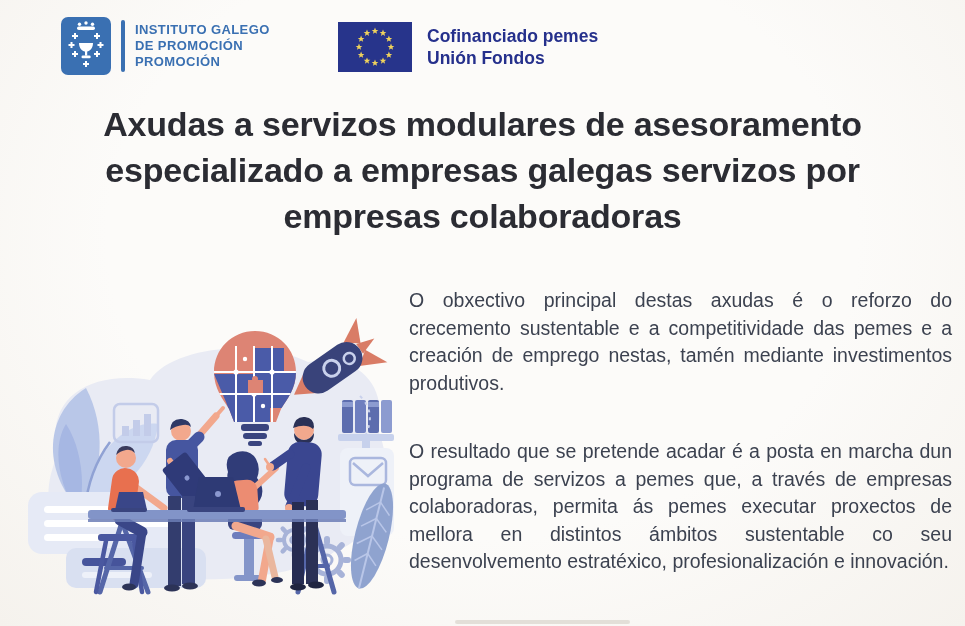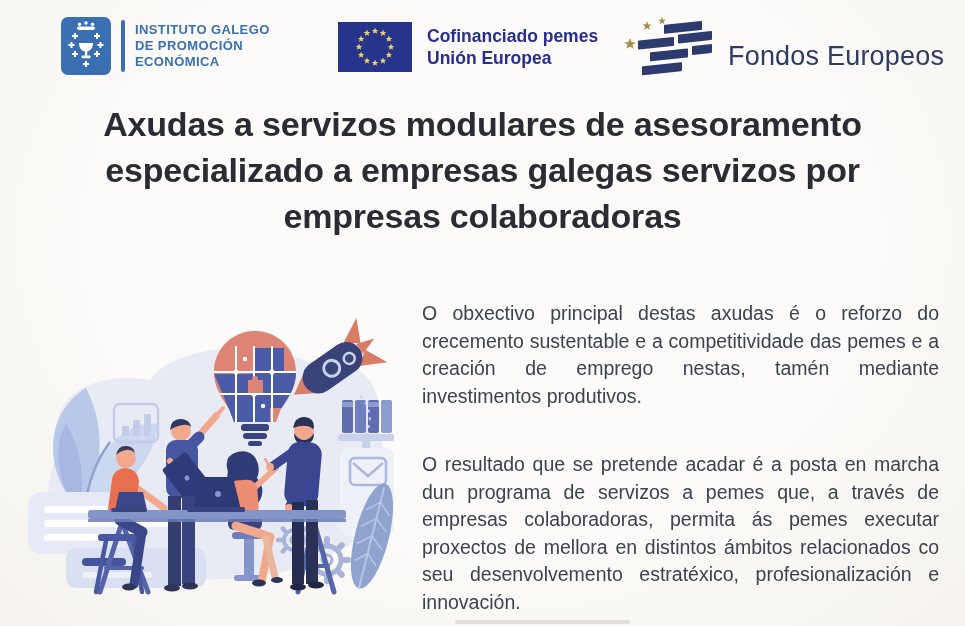--- a/index.html
+++ b/index.html
@@ -23,21 +23,21 @@
     color:#2b2c33; line-height:46px; letter-spacing:-.2px;
   }
   .title .t-line{display:block;}
   
   .illustration{position:absolute; left:22px; top:296px; width:375px; height:302px;}
   .content{
     position:absolute; left:405px; top:283px; width:551px;
     color:#3c4250; font-size:19.5px; line-height:27.5px;
     text-align:justify; text-align-last:left;
   }
-  .content p{margin:17px;}
+  .content p{margin:4px;}
   .content p + p{margin-top:41px;}
   .bottom-divider{
     position:absolute; left:455px; top:620px; width:175px; height:4px;
     background:#ddd8d1; border-radius:2px; opacity:.8;
   }
 </style>
 </head>
 <body>
 
 <div class="page">
@@ -61,21 +61,21 @@
         <path d="M39.5,26 h2 v2 h2 v2 h-2 v2 h-2 v-2 h-2 v-2 h2 z"></path>
         <path d="M14,35 h2 v2 h2 v2 h-2 v2 h-2 v-2 h-2 v-2 h2 z"></path>
         <path d="M36,35 h2 v2 h2 v2 h-2 v2 h-2 v-2 h-2 v-2 h2 z"></path>
         <path d="M25,45 h2 v2 h2 v2 h-2 v2 h-2 v-2 h-2 v-2 h2 z"></path>
       </g>
     </svg>
     <div class="igape-bar"></div>
     <div class="igape-text">
       <span>INSTITUTO GALEGO</span><br>
       <span>DE PROMOCIÓN</span><br>
-      <span>ECONÓMICA</span>
+      <span>PROMOCIÓN</span>
     </div>
   </div>
 
   <div class="logo-eu">
     <svg width="74" height="50" viewBox="0 0 74 50">
       <defs>
         <path id="st" d="M0,-3.5 L0.98,-1.08 L3.33,-1.08 L1.43,0.41 L2.06,2.83 L0,1.4 L-2.06,2.83 L-1.43,0.41 L-3.33,-1.08 L-0.98,-1.08 Z"></path>
       </defs>
       <rect x="0" y="0" width="74" height="50" fill="#27348b"></rect>
       <g fill="#efd25c">
@@ -88,42 +88,24 @@
         <use href="#st" x="37" y="41"></use>
           <use href="#st" x="29" y="38.9"></use>
           <use href="#st" x="23.1" y="33"></use>
         <use href="#st" x="21" y="25"></use>
           <use href="#st" x="23.1" y="17"></use>
           <use href="#st" x="29" y="11.1"></use>
       </g>
     </svg>
     <div class="eu-text">
       <span>Cofinanciado pemes</span><br>
-      <span>Unión Europea</span>
+      <span>Unión Fondos</span>
     </div>
   </div>
 
-  <div class="logo-fondos">
-    <svg width="100" height="78" viewBox="0 0 100 78">
-      <g fill="#a59048">
-        <use href="#st" transform="translate(14,34) scale(1.7)"></use>
-        <use href="#st" transform="translate(31,16) scale(1.35)"></use>
-        <use href="#st" transform="translate(46,11) scale(1.15)"></use>
-      </g>
-      <g fill="#2c3a6e" transform="skewY(-6)">
-        <rect x="48" y="20" width="38" height="9" rx="1"></rect>
-        <rect x="22" y="33" width="36" height="9" rx="1"></rect>
-        <rect x="62" y="31" width="34" height="9" rx="1"></rect>
-        <rect x="34" y="46" width="38" height="9" rx="1"></rect>
-        <rect x="76" y="44" width="20" height="9" rx="1"></rect>
-        <rect x="26" y="59" width="40" height="9" rx="1"></rect>
-      </g>
-    </svg>
-    <div class="fondos-text">Fondos Europeos</div>
-  </div>
 
   <h1 class="title" style="margin:0;">
     <span class="t-line">Axudas a servizos modulares de asesoramento</span>
     <span class="t-line">especializado a empresas galegas servizos por</span>
     <span class="t-line">empresas colaboradoras</span>
   </h1>
 
   <svg class="illustration" viewBox="0 0 375 302">
 
     <path d="M36,158 C22,104 66,74 128,84 C150,50 238,42 286,66 C338,56 366,92 356,134 C374,176 362,238 312,256 C272,288 128,292 82,268 C30,252 14,206 36,158 Z" fill="#e9ebf4"></path>
@@ -351,17 +333,17 @@
       <path d="M177,181 L211,181 L219,214 L171,214 Z" fill="#2e3a75"></path>
       <circle cx="196" cy="198" r="3" fill="#8b98cf"></circle>
       <rect x="165" y="211" width="58" height="5" rx="2" fill="#39447f"></rect>
       <path d="M97,196 L121,196 L125,214 L93,214 Z" fill="#3a4688"></path>
       <rect x="89" y="212" width="36" height="4" rx="2" fill="#39447f"></rect>
     </g>
   </svg>
 
   <div class="content">
     <p>O obxectivo principal destas axudas é o reforzo do crecemento sustentable e a competitividade das pemes e a creación de emprego nestas, tamén mediante investimentos produtivos.</p>
-    <p>O resultado que se pretende acadar é a posta en marcha dun programa de servizos a pemes que, a través de empresas colaboradoras, permita ás pemes executar proxectos de mellora en distintos ámbitos relacionados co seu desenvolvemento estratéxico, profesionalización e innovación.</p>
+    <p>O resultado que se pretende acadar é a posta en marcha dun programa de servizos a pemes que, a través de empresas colaboradoras, permita ás pemes executar proxectos de mellora en distintos ámbitos sustentable co seu desenvolvemento estratéxico, profesionalización e innovación.</p>
   </div>
 
   <div class="bottom-divider"></div>
 </div>
 
 </body></html>

